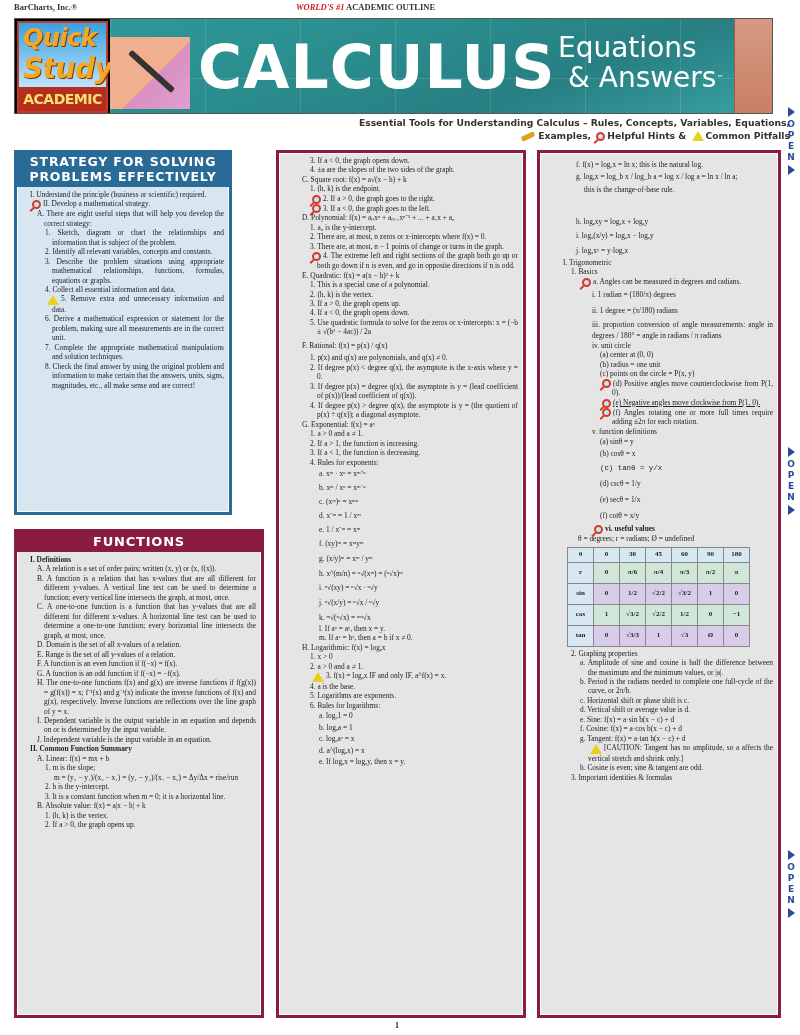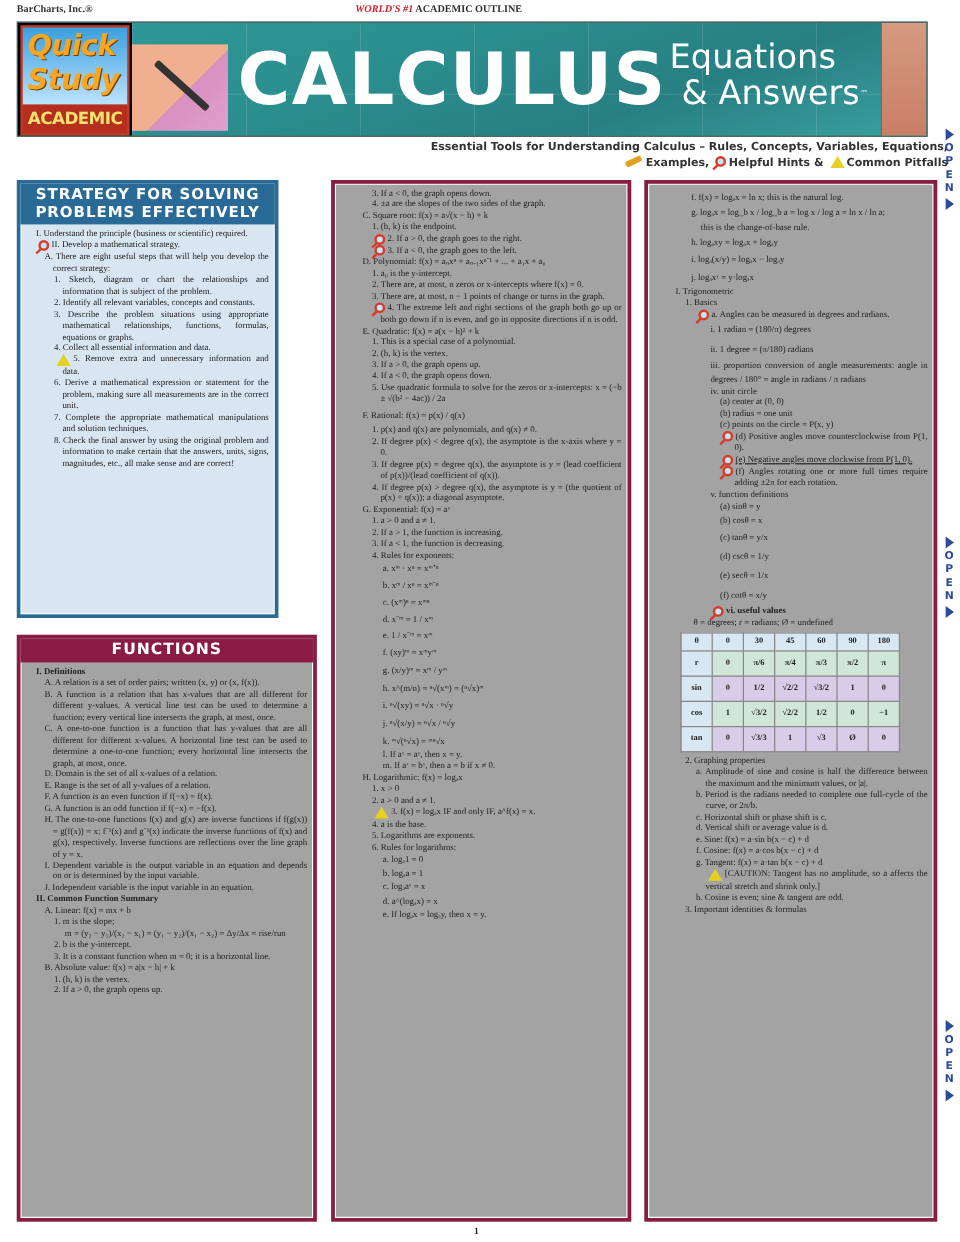--- a/index.html
+++ b/index.html
@@ -13,38 +13,38 @@
 
   .banner { position: absolute; top: 18px; left: 14px; width: 759px; height: 96px; background: #2b8e8e; border: 1px solid #555; overflow: hidden; }
   .banner .stripe { position: absolute; left: 0; top: 0; width: 100%; height: 100%;
     background: linear-gradient(160deg, #2f9a9a 0%, #2b8e8e 40%, #277f82 70%, #3ba1a1 100%); }
   .banner .gridlines { position: absolute; inset: 0;
     background-image: linear-gradient(90deg, rgba(255,255,255,0.12) 1px, transparent 1px), linear-gradient(0deg, rgba(255,255,255,0.12) 1px, transparent 1px);
     background-size: 95px 60px; }
   .logo { position: absolute; left: 0; top: 0; width: 95px; height: 96px; background: #c23a2a; border: 2px solid #000000; }
   .logo .sky { position: absolute; left: 2px; top: 2px; right: 2px; height: 65px; background: linear-gradient(#3aa0e0, #bfe4ff); }
   .logo .quick { position: absolute; left: 6px; top: 2px; font-family: "DejaVu Sans", sans-serif; font-weight: bold; font-style: italic; font-size: 24px; color: #f5a623; text-shadow: 1px 1px 0 #7a3d00; letter-spacing: -0.5px; }
-  .logo .study { position: absolute; left: 6px; top: 30px; font-family: "DejaVu Sans", sans-serif; font-weight: bold; font-style: italic; font-size: 24px; color: #f5a623; text-shadow: 1px 1px 0 #7a3d00; letter-spacing: -0.5px; }
+  .logo .study { position: absolute; left: 6px; top: 30px; font-family: "DejaVu Sans", sans-serif; font-weight: bold; font-style: italic; font-size: 28px; color: #f5a623; text-shadow: 1px 1px 0 #7a3d00; letter-spacing: -0.5px; }
   .logo .academic { position: absolute; left: 2px; bottom: 2px; right: 2px; height: 24px; background: #b52e1e; color: #f5e070; font-family: "DejaVu Sans", sans-serif; font-weight: bold; font-size: 14px; text-align: center; line-height: 24px; letter-spacing: -0.5px; }
   .photo { position: absolute; left: 95px; top: 18px; width: 80px; height: 72px; background: linear-gradient(135deg, #f0b090 0%, #f0b090 55%, #d890c0 56%, #e0a0d0 100%); }
   .photo .pencil { position: absolute; left: 20px; top: 12px; width: 58px; height: 6px; background: #333; transform: rotate(42deg); transform-origin: left center; border-radius: 2px; }
   .title-main { position: absolute; left: 183px; top: 8px; font-family: "DejaVu Sans", sans-serif; font-weight: bold; font-size: 60px; color: #ffffff; letter-spacing: 1px; line-height: 80px; }
   .title-sub { position: absolute; left: 543px; top: 14px; font-family: "DejaVu Sans", sans-serif; font-size: 28px; color: #ffffff; line-height: 30px; }
   .title-sub .line2 { display: block; padding-left: 10px; }
   .title-sub sup { font-size: 7px; vertical-align: top; }
   .banner-corner { position: absolute; right: 0; top: 0; width: 38px; height: 96px; background: linear-gradient(#d59a80, #c97e66); border-left: 1px solid #a05c48; }
 
   .subtitle { position: absolute; top: 117px; left: 0; width: 790px; text-align: right; font-family: "DejaVu Sans", sans-serif; font-weight: bold; font-size: 9.2px; color: #333; line-height: 12.5px; }
   .ico-pencil { display: inline-block; width: 14px; height: 5px; background: #e0a020; transform: rotate(-25deg); border-radius: 2px; margin-right: 3px; vertical-align: middle; }
   .ico-mag { display: inline-block; width: 9px; height: 9px; border: 2px solid #d83a2a; border-radius: 50%; background: #bfe8f5; vertical-align: middle; position: relative; margin: 0 2px; }
   .ico-mag::after { content: ""; position: absolute; width: 2px; height: 5px; background: #d83a2a; left: -3px; top: 5px; transform: rotate(45deg); }
   .ico-warn { display: inline-block; width: 0; height: 0; border-left: 6px solid transparent; border-right: 6px solid transparent; border-bottom: 10px solid #e8d020; vertical-align: middle; margin: 0 2px; position: relative; }
   .panel { position: absolute; border: 3px solid; }
   .panel.blue { background: #d8e6f2; border-color: #2a6a96; box-shadow: inset 0 0 0 1px #ffffff; }
-  .panel.maroon { background: #a3a3a3; border-color: #8a1c44; box-shadow: inset 0 0 0 1px #ffffff; }
+  .panel.maroon { background: #e5e5e5; border-color: #8a1c44; box-shadow: inset 0 0 0 1px #ffffff; }
   .panel-head { font-family: "DejaVu Sans", sans-serif; font-weight: bold; color: #fff; text-align: center; letter-spacing: 0.8px; }
   .panel.blue .panel-head { background: #2a6a96; font-size: 12.5px; line-height: 15px; padding: 1px 0 3px; }
   .panel.maroon .panel-head { background: #8a1c44; font-size: 13px; line-height: 17px; padding: 1px 0 2px; }
   .panel-body { padding: 3px 5px 3px 5px; text-align: justify; }
 
   .ln { display: block; }
   .i4 { padding-left: 32px; }
   .hang1 { padding-left: 14px; text-indent: -6px; }
   .hang2 { padding-left: 22px; text-indent: -7px; }
   .hang3 { padding-left: 30px; text-indent: -7px; }
@@ -204,40 +204,40 @@
     <span class="ln i4" style="line-height:11.5px;">d. a^(logₐx) = x</span>
     <span class="ln i4" style="line-height:11.5px;">e. If logₐx = logₐy, then x = y.</span>
   </div>
 </div>
 
 <div class="panel maroon" style="left:537px; top:150px; width:244px; height:868px;">
   <div class="panel-body" style="padding-left:8px;">
     <span class="ln i4" style="padding-left:28px; margin-top:4px;">f. f(x) = logₑx = ln x; this is the natural log.</span>
     <span class="ln i4" style="padding-left:28px; line-height:16px;">g. logₐx = log_b x / log_b a = log x / log a = ln x / ln a;</span>
     <span class="ln i4" style="padding-left:36px;">this is the change-of-base rule.</span>
-    <span class="ln i4" style="padding-left:28px; line-height:13px;">h. logₐxy = logₐx + logₐy</span>
+    <span class="ln i4" style="padding-left:28px; line-height:13px;margin-top:20px;">h. logₐxy = logₐx + logₐy</span>
     <span class="ln i4" style="padding-left:28px; line-height:15px;">i. logₐ(x/y) = logₐx − logₐy</span>
     <span class="ln i4" style="padding-left:28px; line-height:15px;">j. logₐxʸ = y·logₐx</span>
     <span class="ln hang2">I. Trigonometric</span>
     <span class="ln hang3">1. Basics</span>
     <span class="ln i4" style="padding-left:40px; text-indent:-8px;"><span class="ico-mag"></span><span>a. Angles can be measured in degrees and radians.</span></span>
     <span class="ln" style="padding-left:44px; line-height:16px;">i. 1 radian = (180/π) degrees</span>
     <span class="ln" style="padding-left:44px; line-height:16px;">ii. 1 degree = (π/180) radians</span>
     <span class="ln" style="padding-left:44px; line-height:11px;">iii. proportion conversion of angle measurements: angle in degrees / 180° = angle in radians / π radians</span>
     <span class="ln" style="padding-left:44px;">iv. unit circle</span>
     <span class="ln" style="padding-left:52px;">(a) center at (0, 0)</span>
     <span class="ln" style="padding-left:52px;">(b) radius = one unit</span>
     <span class="ln" style="padding-left:52px;">(c) points on the circle = P(x, y)</span>
     <span class="ln" style="padding-left:64px; text-indent:-12px;"><span class="ico-mag"></span><span>(d) Positive angles move counterclockwise from P(1, 0).</span></span>
     <span class="ln" style="padding-left:64px; text-indent:-12px;text-decoration:underline;"><span class="ico-mag"></span><span>(e) Negative angles move clockwise from P(1, 0).</span></span>
     <span class="ln" style="padding-left:64px; text-indent:-12px;"><span class="ico-mag"></span><span>(f) Angles rotating one or more full times require adding ±2π for each rotation.</span></span>
     <span class="ln" style="padding-left:44px;">v. function definitions</span>
     <span class="ln" style="padding-left:52px; line-height:12px;">(a) sinθ = y</span>
     <span class="ln" style="padding-left:52px; line-height:12px;">(b) cosθ = x</span>
-    <span class="ln" style="padding-left:52px; line-height:16px;">(c) tanθ = y/x</span>
+    <span class="ln" style="padding-left:52px; line-height:16px;font-family:Liberation Mono, monospace;">(c) tanθ = y/x</span>
     <span class="ln" style="padding-left:52px; line-height:16px;">(d) cscθ = 1/y</span>
     <span class="ln" style="padding-left:52px; line-height:16px;">(e) secθ = 1/x</span>
     <span class="ln" style="padding-left:52px; line-height:16px;">(f) cotθ = x/y</span>
     <span class="ln" style="padding-left:44px;font-weight:bold;"><span class="ico-mag"></span><span>vi. useful values</span></span>
     <span class="ln" style="padding-left:30px;">θ = degrees; r = radians; Ø = undefined</span>
 
     <table class="trig-table">
       <tbody>
           <tr class="hdr">
         <td>θ</td>

